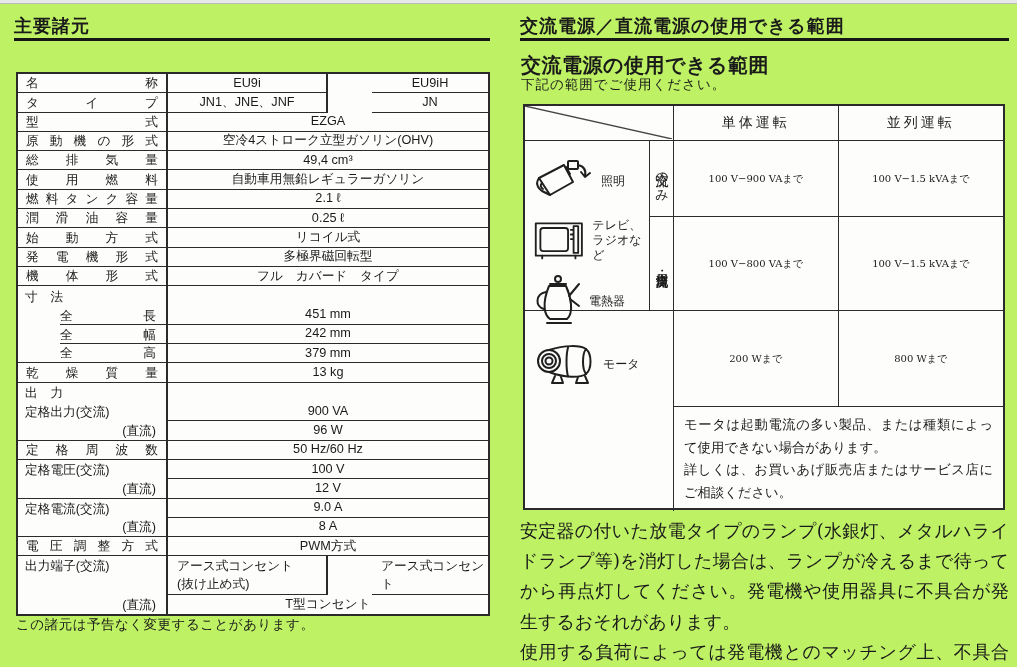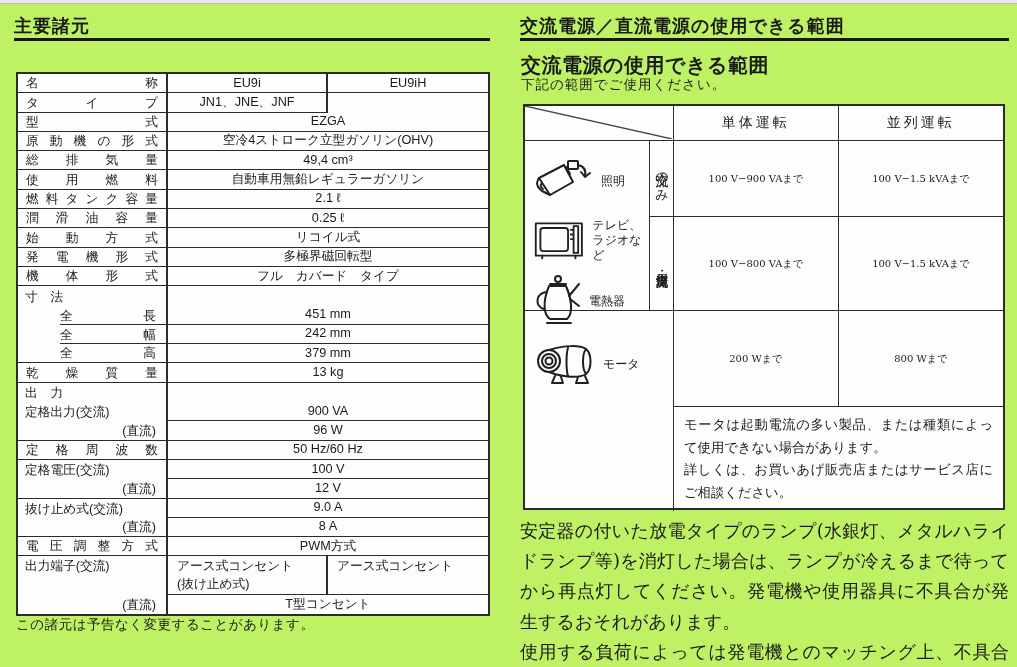--- a/index.html
+++ b/index.html
@@ -22,21 +22,21 @@
          font-size:12.7px;display:flex;align-items:flex-end;position:relative;
          font-family:"Liberation Sans",sans-serif;}
   .lcell>span{display:block;width:100%;padding-left:35px;}
   .aj>span{text-align:justify;text-align-last:justify;padding:0 8px;}
   .al>span{padding-left:7px;}
   .ar>span{text-align:right;padding-right:10px;}
   .ai>span{text-align:justify;text-align-last:justify;padding-left:42px;padding-right:10px;}
   .bb{border-bottom:1.5px solid #2b2b2b;}
   .lpart::after{content:"";position:absolute;left:42px;right:0;bottom:0;
                 border-bottom:1.5px solid #2b2b2b;}
-  .vwrap{flex:1;display:flex;box-sizing:border-box;}
+  .vwrap{flex:1;display:flex;box-sizing:border-box;gap:44px;}
   .vcell{flex:1;box-sizing:border-box;font-size:12.7px;text-align:center;
          display:flex;align-items:center;justify-content:center;white-space:pre-line;
          font-family:"Liberation Sans",sans-serif;line-height:1.35;}
   .v1{flex:none;width:160px;border-right:2px solid #2b2b2b;}
   .vleft{justify-content:flex-start;text-align:left;padding-left:9px;}
   .tall .lcell,.tall .vcell{align-items:flex-start;padding-top:2px;}
   #spec-footnote{position:absolute;left:16px;top:612px;font-size:13.5px;letter-spacing:.5px;}
 
   
   #actable{position:absolute;left:523px;top:100px;width:482px;height:406px;
@@ -89,20 +89,21 @@
           <div class="vcell bb v1">EU9i</div>
           <div class="vcell bb">EU9iH</div>
         </div>
       </div>
       <div class="srow">
         <div class="lcell aj bb">
           <span>タイプ</span>
         </div>
         <div class="vwrap">
           <div class="vcell bb v1">JN1、JNE、JNF</div>
+          <div class="vcell bb">JN</div>
         </div>
       </div>
       <div class="srow">
         <div class="lcell aj bb">
           <span>型式</span>
         </div>
         <div class="vwrap">
           <div class="vcell bb">EZGA</div>
         </div>
       </div>
@@ -253,21 +254,21 @@
       <div class="srow">
         <div class="lcell ar bb">
           <span>(直流)</span>
         </div>
         <div class="vwrap">
           <div class="vcell bb">12 V</div>
         </div>
       </div>
       <div class="srow">
         <div class="lcell al">
-          <span>抜け止め式(交流)</span>
+          <span>定格電流(交流)</span>
         </div>
         <div class="vwrap">
           <div class="vcell bb">9.0 A</div>
         </div>
       </div>
       <div class="srow">
         <div class="lcell ar bb">
           <span>(直流)</span>
         </div>
         <div class="vwrap">

